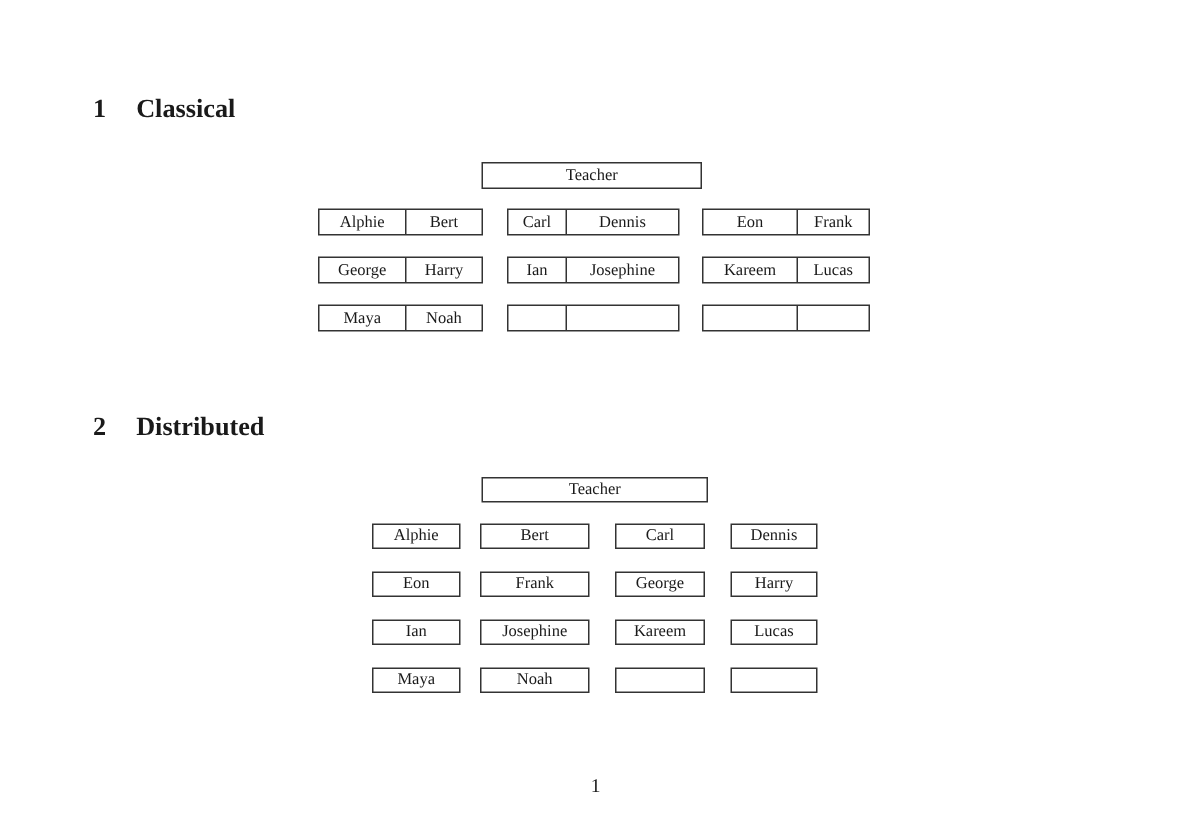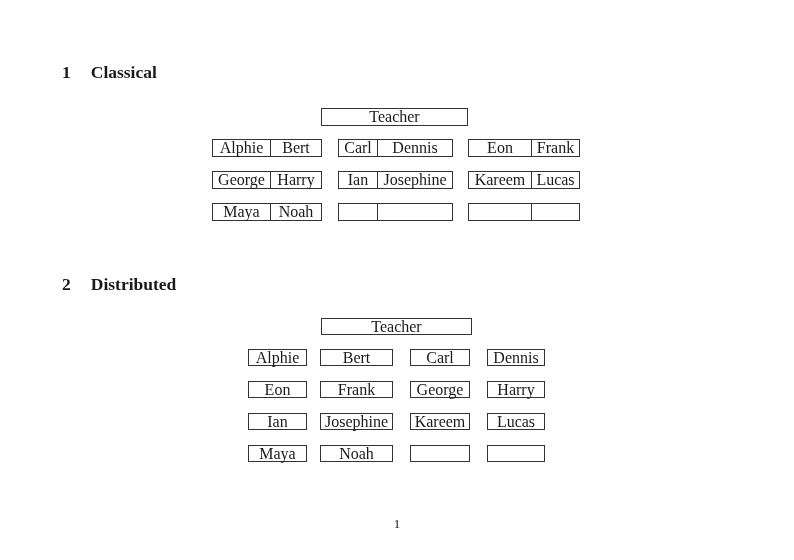--- a/index.html
+++ b/index.html
@@ -22,21 +22,21 @@
     white-space: nowrap;
   }
   .box {
     position: absolute;
     box-sizing: border-box;
     border: 1px solid #333333;
     background: #ffffff;
     display: flex;
     align-items: center;
     justify-content: center;
-    font-size: 16px;
+    font-size: 11px;
     line-height: 1;
     white-space: nowrap;
   }
   .desk { justify-content: flex-start; padding: 0; }
   .desk .seat {
     flex: none;
     height: 100%;
     display: flex;
     align-items: center;
     justify-content: center;

